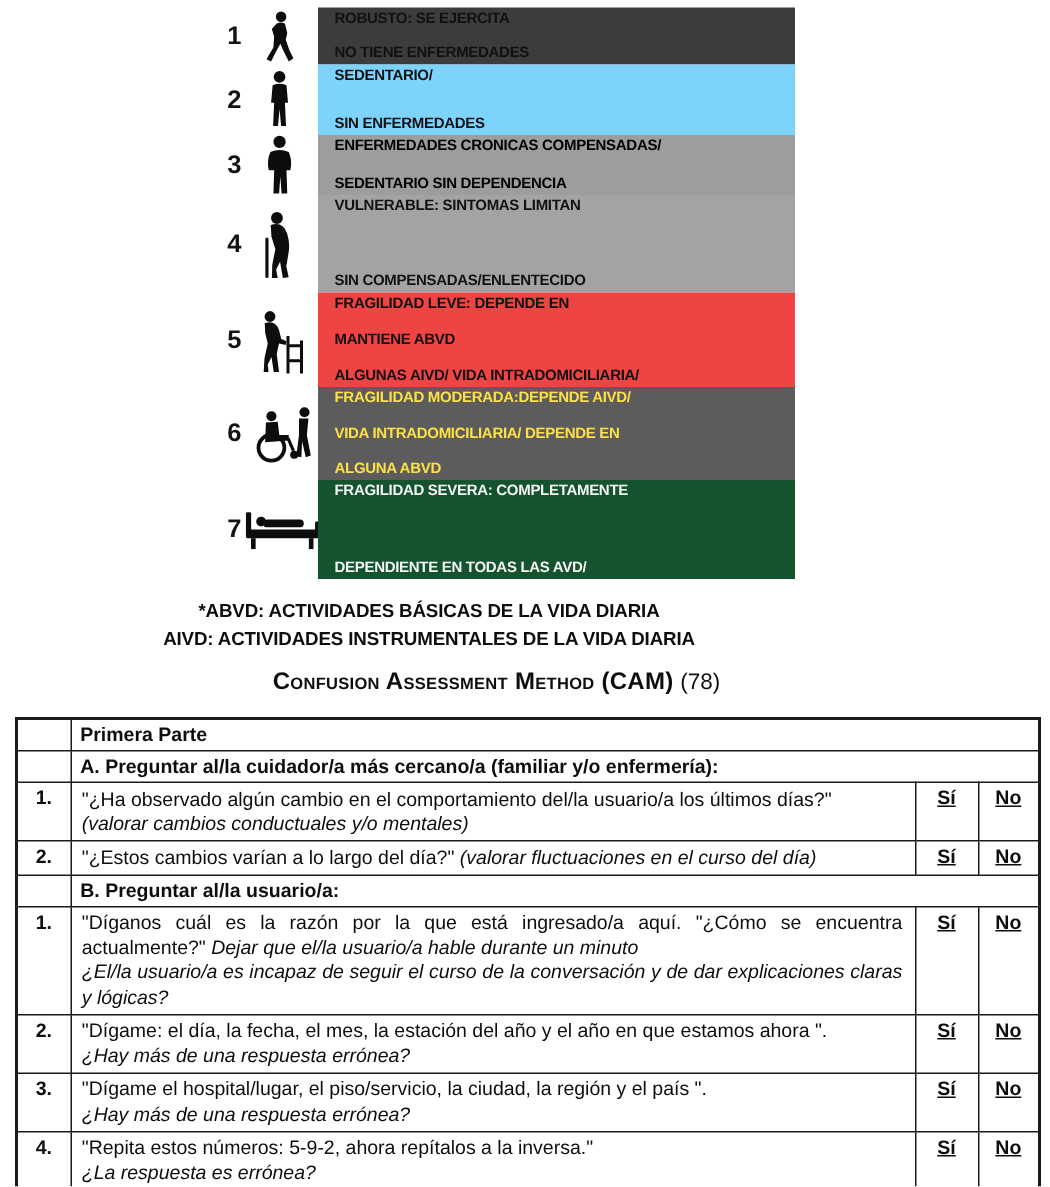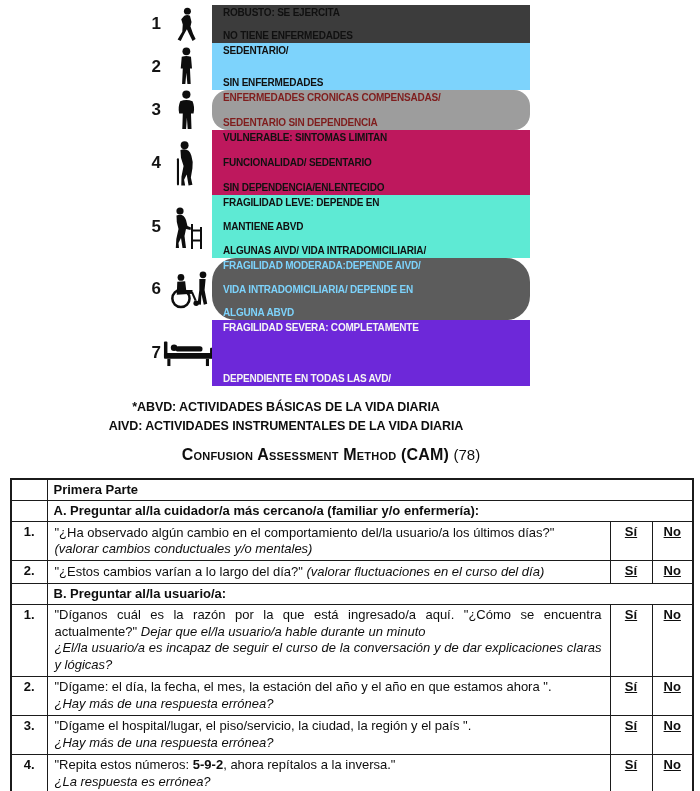--- a/index.html
+++ b/index.html
@@ -38,21 +38,21 @@
     font-size:13px;line-height:16.5px;color:#0e0e0e;
   }
   table.cam{border:2px solid #1b1b1b;}
   table.cam td{border:1.5px solid #1b1b1b;vertical-align:top;}
   td.numcell{font-weight:bold;text-align:center;padding:2px 1px;}
   td.sectioncell{font-weight:bold;padding:2px 6px;line-height:16px;}
   td.qcell{padding:2.5px 8px 2.5px 7px;}
   td.qcell.justify{text-align:justify;}
   td.anscell{font-weight:bold;text-align:center;vertical-align:middle;padding:2px 0;text-decoration:underline;}
   .i{font-style:italic;text-align:right;}
-  .b{font-weight:bold;}
+  .b{font-weight:normal;}
 </style>
 </head>
 <body>
 
 <div class="page">
 
   <div class="scale" id="scale">
       <div class="srow srow1">
         <div class="numicon">
           <span class="snum">1</span>
@@ -86,96 +86,95 @@
       <div class="srow srow3">
         <div class="numicon">
           <span class="snum">3</span>
           <span class="sicon">
             <svg viewBox="0 0 30 40">
               <circle cx="15" cy="4.5" r="4"></circle>
               <path d="M9 11 Q15 8.5 21 11 Q23.5 17 22 23 L19.5 23 L20 38 L16.3 38 L15.5 27 L14.7 38 L11 38 L11.5 23 L8 23 Q6.5 17 9 11 Z"></path>
             </svg>
           </span>
         </div>
-        <div class="sbar" style="background: rgb(157, 157, 157); color: #7f1d1d; border-radius: 16px;">
+        <div class="sbar" style="background: rgb(157, 157, 157); color: #000000;">
           <div>ENFERMEDADES CRONICAS COMPENSADAS/</div>
           <div>SEDENTARIO SIN DEPENDENCIA</div>
         </div>
       </div>
       <div class="srow srow4">
         <div class="numicon">
           <span class="snum">4</span>
           <span class="sicon">
             <svg viewBox="0 0 34 48">
               <circle cx="15" cy="7" r="3.8"></circle>
               <path d="M11 11.5 Q19 9 21.5 17 Q23.5 23 22.5 29 L21 38 L22.5 45 L18.8 45.5 L17 35 L14.5 40 L15.5 45.5 L11.8 45.5 L12 37 L14 27 L11.5 19 Z"></path>
               <rect x="7.6" y="19.5" width="2" height="26" rx="1"></rect>
             </svg>
           </span>
         </div>
-        <div class="sbar" style="background: #be185d; color: rgb(17, 17, 17);">
+        <div class="sbar" style="background: #a3a3a3; color: rgb(17, 17, 17);">
           <div>VULNERABLE: SINTOMAS LIMITAN</div>
-          <div>FUNCIONALIDAD/ SEDENTARIO</div>
-          <div>SIN DEPENDENCIA/ENLENTECIDO</div>
+          <div>SIN COMPENSADAS/ENLENTECIDO</div>
         </div>
       </div>
       <div class="srow srow5">
         <div class="numicon">
           <span class="snum">5</span>
           <span class="sicon">
             <svg viewBox="0 0 38 48">
               <circle cx="12" cy="8" r="3.6"></circle>
               <path d="M8.5 12.5 Q15.5 10 18 17 L19.5 23 L23 24.5 L22.5 27 L18 26 L16.5 33 L18 45 L14.5 45 L13 35 L10.5 40 L11 45 L7.8 45 L8.3 36 L10.5 26 L8.8 19 Z"></path>
               <path d="M24 21 L24 46 M33 24 L33 46 M24 27.5 L33 27.5 M24 37.5 L33 37.5" stroke="#0d0d0d" stroke-width="2" fill="none"></path>
             </svg>
           </span>
         </div>
-        <div class="sbar" style="background: #5eead4; color: rgb(17, 17, 17);">
+        <div class="sbar" style="background: #ef4444; color: rgb(17, 17, 17);">
           <div>FRAGILIDAD LEVE: DEPENDE EN</div>
           <div>MANTIENE ABVD</div>
           <div>ALGUNAS AIVD/ VIDA INTRADOMICILIARIA/</div>
         </div>
       </div>
       <div class="srow srow6">
         <div class="numicon">
           <span class="snum">6</span>
           <span class="sicon">
             <svg viewBox="0 0 50 40">
               <circle cx="40" cy="6.5" r="3.2"></circle>
               <path d="M36.5 10.5 L42.5 10.5 L41.5 21 L44 34 L40.8 35 L38.5 25 L38 35 L34.8 34.5 L36.5 21 Z"></path>
               <circle cx="19" cy="9" r="3.2"></circle>
               <path d="M15.5 13 L23 12.5 L24 21 L30 21 L30 24.5 L15 25.5 Z"></path>
               <circle cx="19" cy="29" r="8.2" fill="none" stroke="#0d0d0d" stroke-width="2.4"></circle>
               <path d="M29.5 23 L33 31" stroke="#0d0d0d" stroke-width="2" fill="none"></path>
               <circle cx="33.5" cy="33.5" r="2.6"></circle>
             </svg>
           </span>
         </div>
-        <div class="sbar" style="background: rgb(92, 92, 92); color: #7dd3fc; border-radius: 24px;">
+        <div class="sbar" style="background: rgb(92, 92, 92); color: #fde047;">
           <div>FRAGILIDAD MODERADA:DEPENDE AIVD/</div>
           <div>VIDA INTRADOMICILIARIA/ DEPENDE EN</div>
           <div>ALGUNA ABVD</div>
         </div>
       </div>
       <div class="srow srow7">
         <div class="numicon">
           <span class="snum">7</span>
           <span class="sicon">
             <svg viewBox="0 0 54 28">
               <rect x="1" y="1.5" width="3.6" height="17" rx="1"></rect>
               <circle cx="11.5" cy="8" r="3.4"></circle>
               <rect x="13" y="6.5" width="28" height="5.5" rx="2.7"></rect>
               <rect x="48.8" y="8" width="3.2" height="11" rx="1"></rect>
               <rect x="1" y="13.5" width="51" height="6" rx="1"></rect>
               <rect x="4.5" y="19.5" width="3.2" height="7.5"></rect>
               <rect x="44.5" y="19.5" width="3.2" height="7.5"></rect>
             </svg>
           </span>
         </div>
-        <div class="sbar" style="background: #6d28d9; color: rgb(245, 245, 245);">
+        <div class="sbar" style="background: #14532d; color: rgb(245, 245, 245);">
           <div>FRAGILIDAD SEVERA: COMPLETAMENTE</div>
           <div>DEPENDIENTE EN TODAS LAS AVD/</div>
         </div>
       </div>
     </div>
 
   <div class="footnotes">
     <div>*ABVD: ACTIVIDADES BÁSICAS DE LA VIDA DIARIA</div>
     <div>AIVD: ACTIVIDADES INSTRUMENTALES DE LA VIDA DIARIA</div>
   </div>

